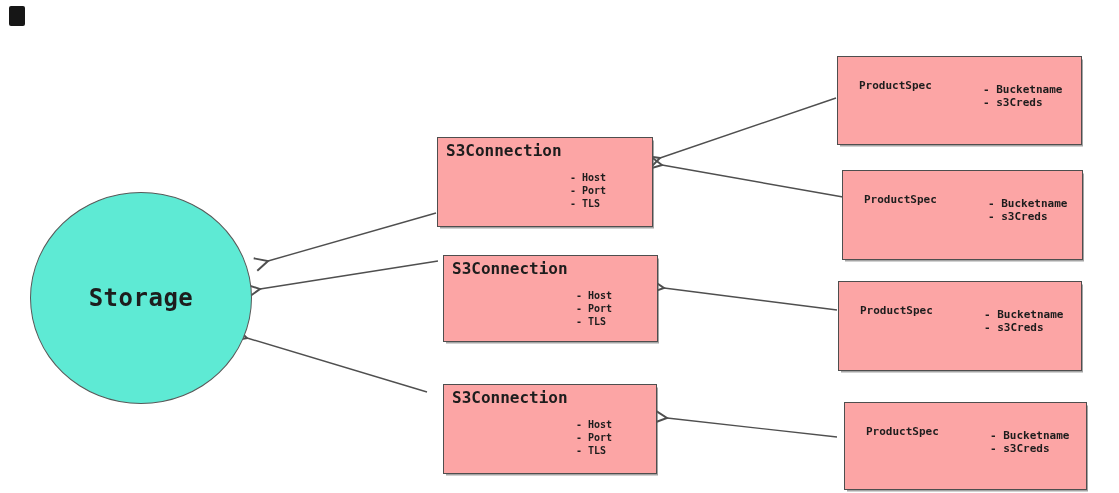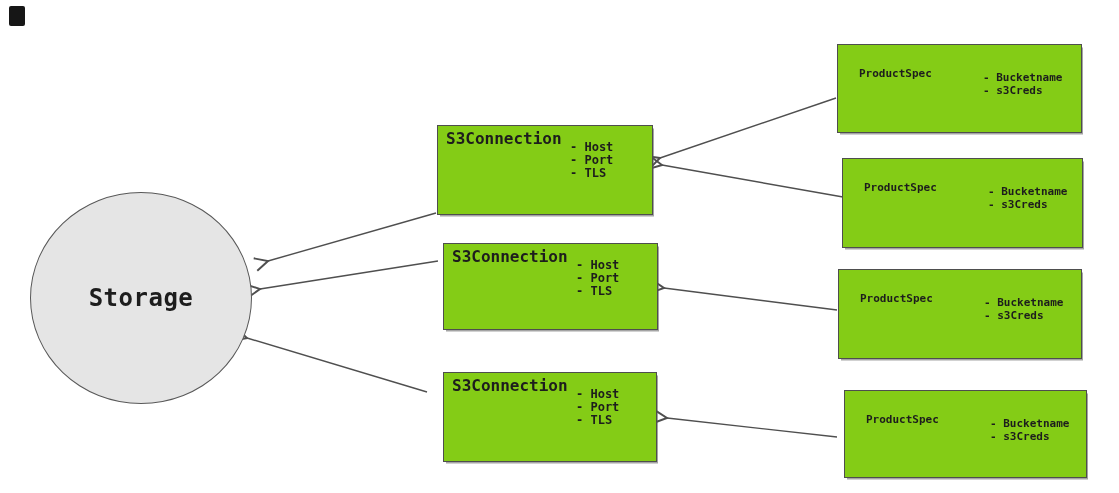--- a/index.html
+++ b/index.html
@@ -13,32 +13,33 @@
   }
   .arrow-layer{position:absolute;left:0;top:0;width:1119px;height:493px;pointer-events:none;}
   .corner-square{
     position:absolute;left:9px;top:6px;width:16px;height:20px;
     background:#161616;border-radius:2px;
   }
   .storage-circle{
     position:absolute;left:30px;top:192px;width:222px;height:212px;
     border:1.5px solid #585858;border-radius:50%;
     display:flex;align-items:center;justify-content:center;
-    background:#e5e5e5;box-sizing:border-box;
+    background:#5eead4;box-sizing:border-box;
   }
   .storage-label{font-size:24px;font-weight:bold;letter-spacing:0.5px;}
   .node{
-    position:absolute;background:#84cc16;
+    position:absolute;background:#fca5a5;
     border:1.4px solid #4e4e4e;box-sizing:border-box;
     box-shadow:2px 2.5px 0 -1px rgba(90,90,90,0.55);
+    margin-top:12px;
   }
   .node .title{position:absolute;font-weight:bold;white-space:pre;}
   .node .attrs{position:absolute;font-weight:bold;white-space:pre;}
   .s3box .title{left:8px;top:3px;font-size:16px;}
-  .s3box .attrs{left:132px;top:15px;font-size:12px;line-height:13px;}
+  .s3box .attrs{left:132px;top:33px;font-size:10px;line-height:13px;}
   .psbox .title{left:21px;top:22px;font-size:11px;}
   .psbox .attrs{left:145px;top:27px;font-size:11px;line-height:12.5px;}
   .s3c1{left:437px;top:125px;width:216px;height:90px;}
   .s3c2{left:443px;top:243px;width:215px;height:87px;}
   .s3c3{left:443px;top:372px;width:214px;height:90px;}
   .ps1{left:837px;top:44px;width:245px;height:89px;}
   .ps2{left:842px;top:158px;width:241px;height:90px;}
   .ps3{left:838px;top:269px;width:244px;height:90px;}
   .ps4{left:844px;top:390px;width:243px;height:88px;}
 </style>

